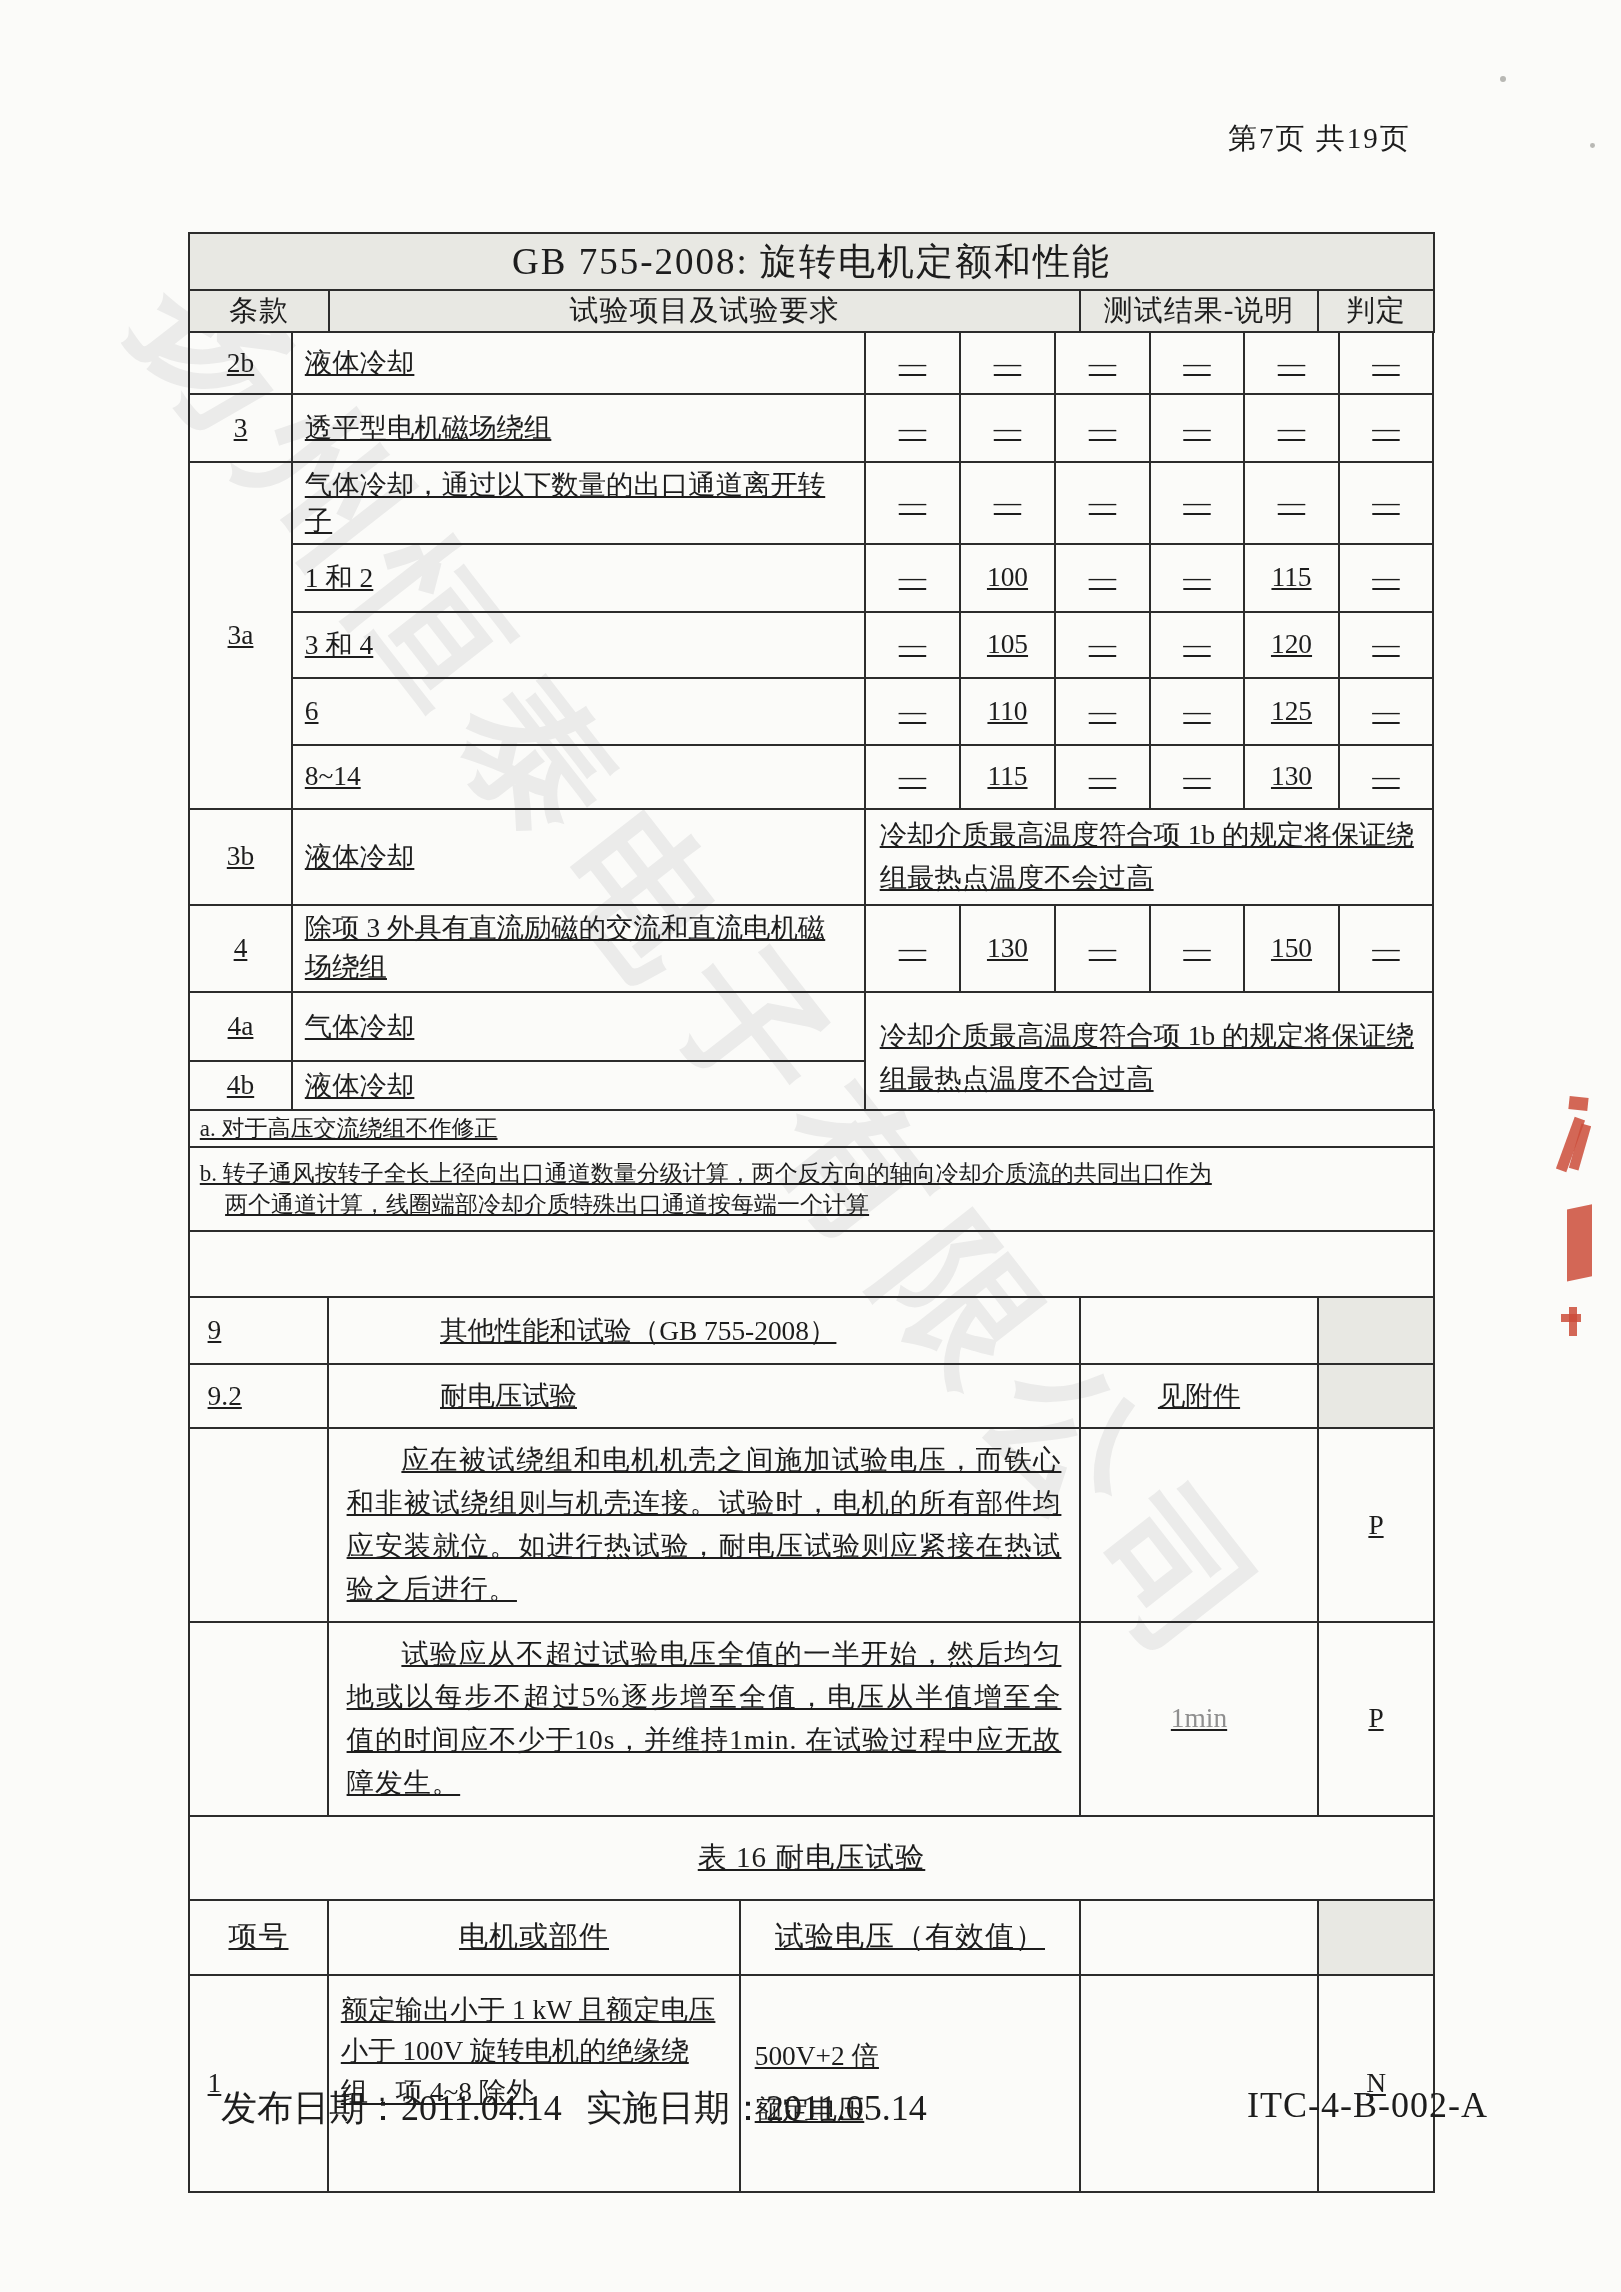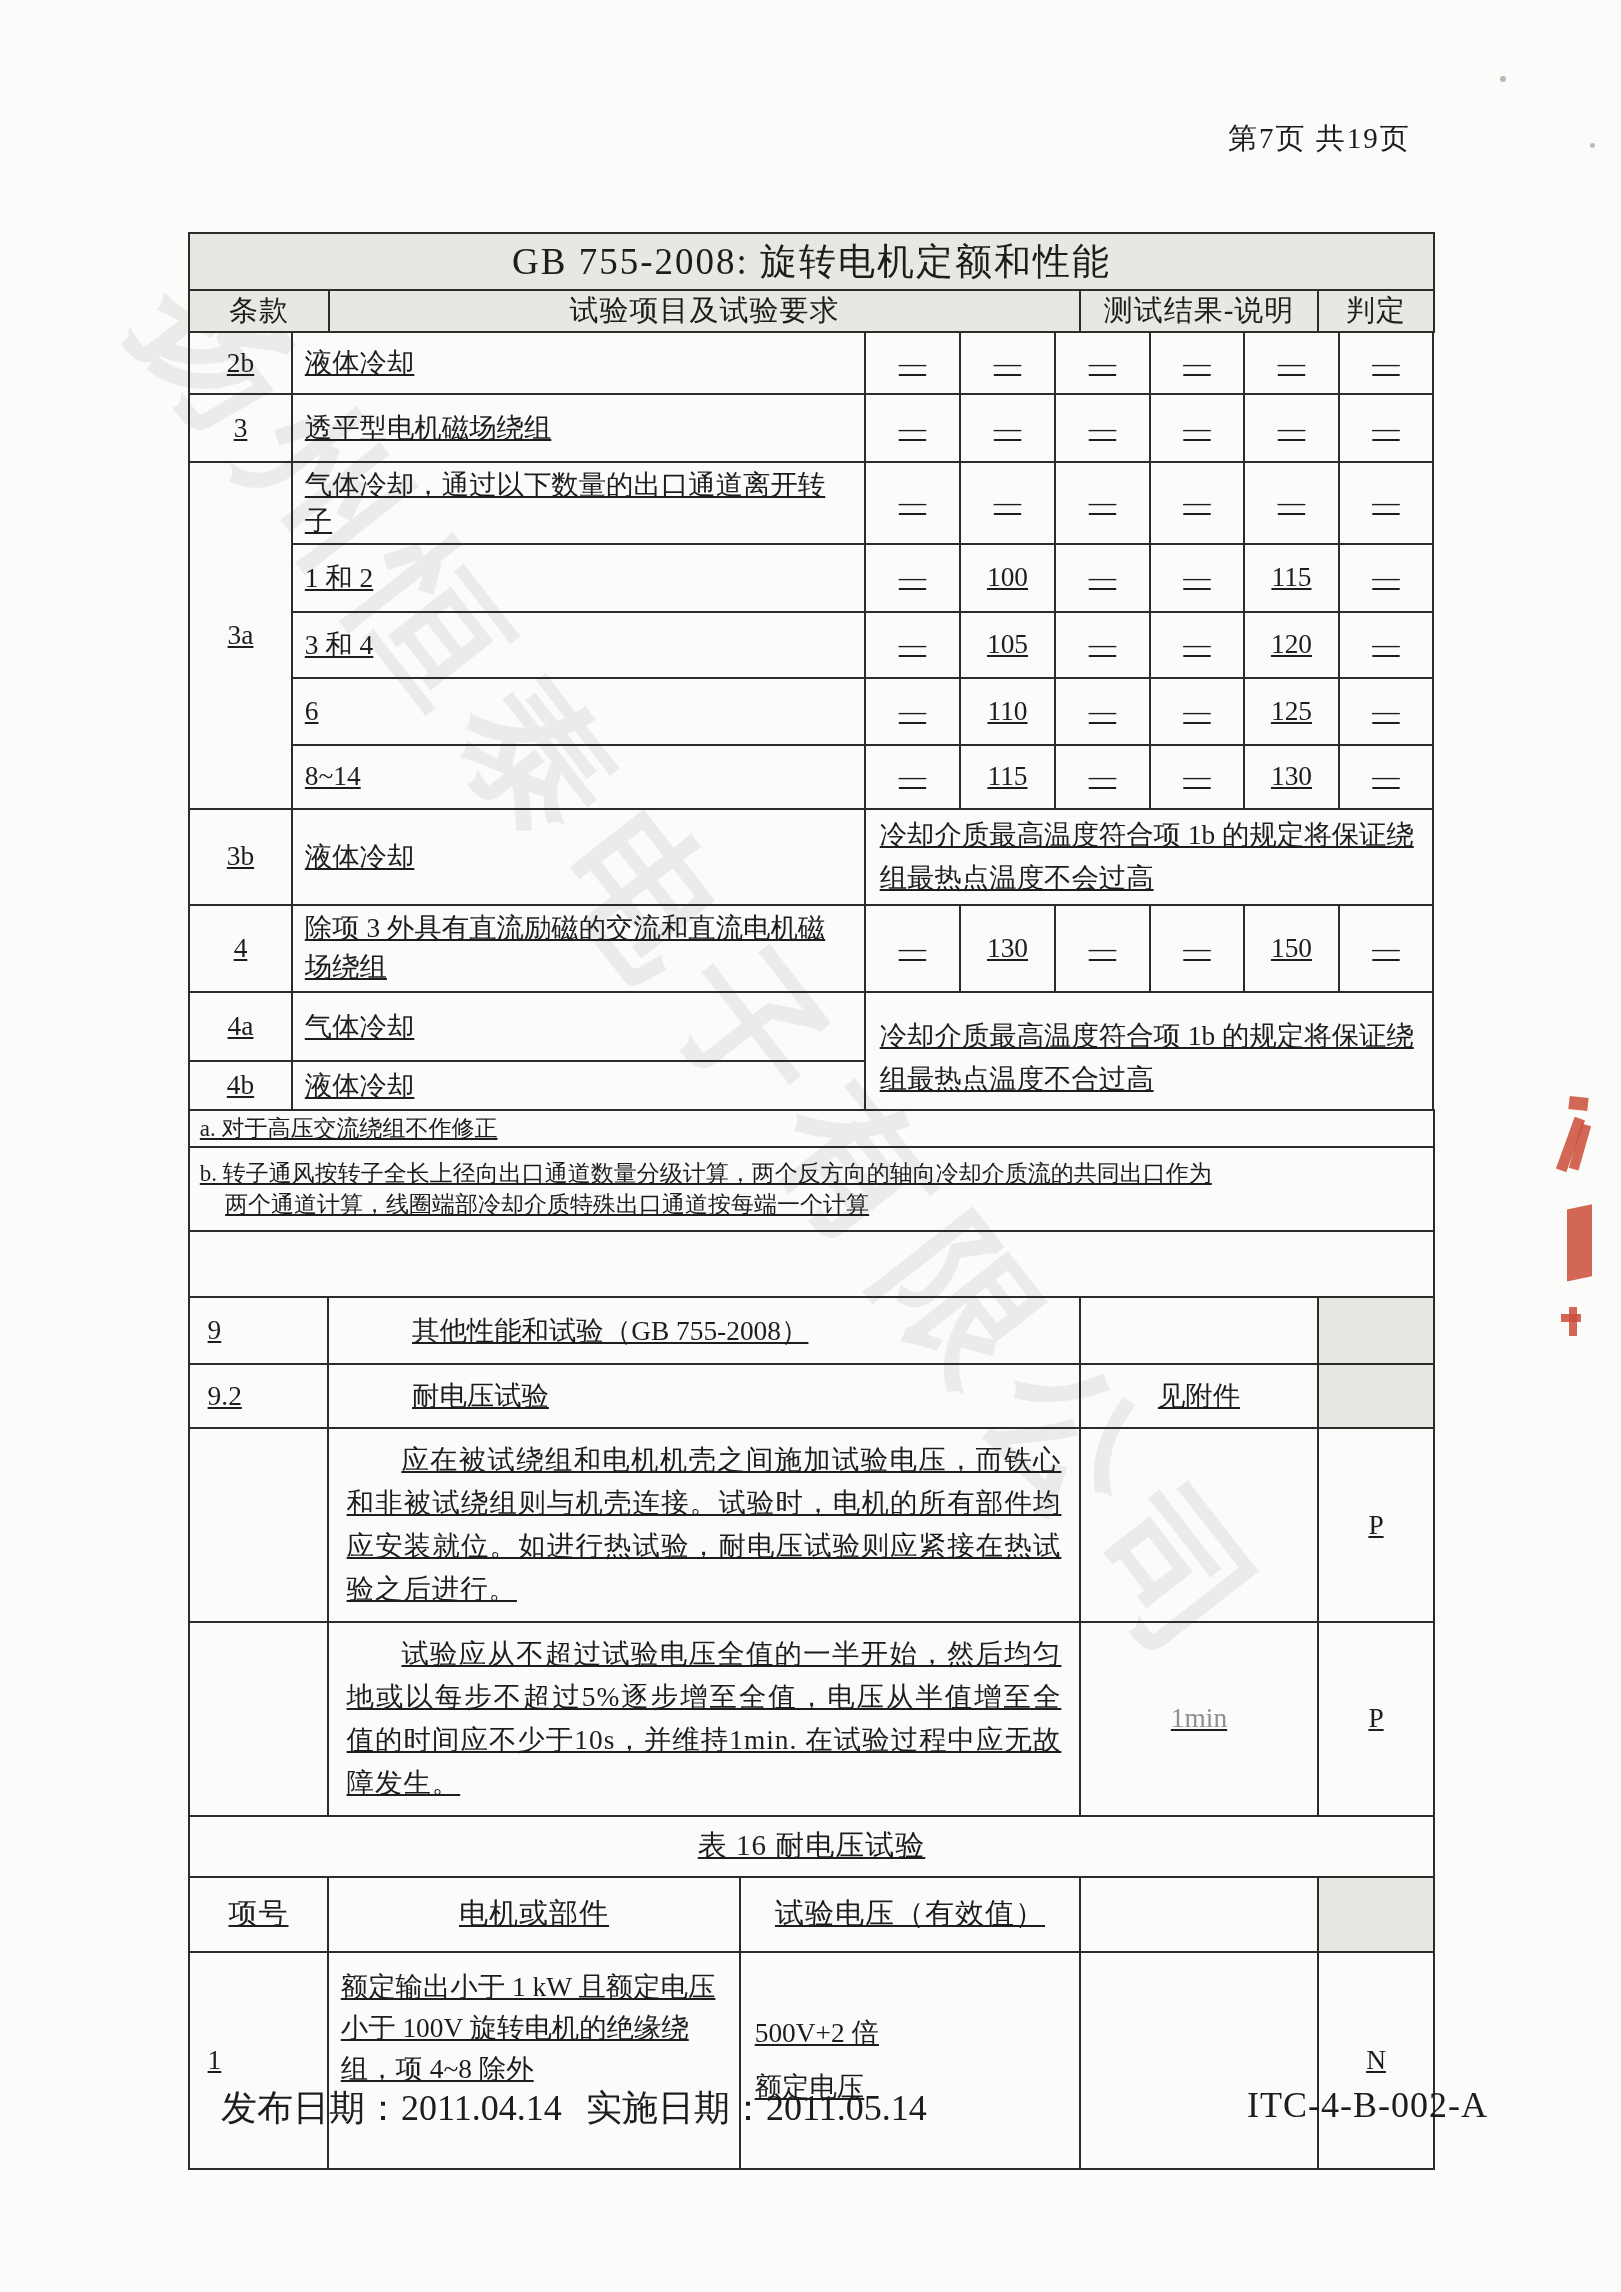--- a/index.html
+++ b/index.html
@@ -33,21 +33,21 @@
   table + table{margin-top:-2px;text-decoration:underline;}
   td{border:2px solid #2c2c2c;font-size:27.4px;vertical-align:middle;padding:0;overflow:hidden;}
   .fill{background:#e8e8e3;}
   .c{text-align:center;}
   .desc{text-align:left;padding:3.9px 11.8px;}
   .ttl{font-size:37px;letter-spacing:2px;}
   .hdr{font-size:29px;letter-spacing:1px;}
   .resu{text-align:left;padding:3.9px 13.7px;line-height:43px;}
   .note{text-align:left;padding:2px 9.8px;font-size:23px;}
   .note .cont{margin-left:1.1em;}
-  .indent{padding-left:83px;}
+  .indent{padding-left:111px;}
   .para{text-indent:2em;text-align:justify;line-height:43px;padding:9.8px 17.6px;letter-spacing:1px;}
   .ltop{vertical-align:top;padding-top:14px;line-height:41px;}
   .vcell{text-align:left;padding-left:13.7px;}
   .vcell .l2{margin-top:17.6px;}
   .gray{color:#8f8f8f;}
   .numpad{text-align:left;padding-left:17.6px;}
   
   .ink{position:absolute;background:#cb4c3a;opacity:.85;}
   .ink1{left:1569px;top:1097px;width:18.6px;height:12.7px;transform:rotate(6deg);}
   .ink2a{left:1565px;top:1117px;width:10.8px;height:55px;transform:rotate(20deg);}
@@ -252,21 +252,21 @@
 
     <table>
       <colgroup>
           <col style="width:139px">
           <col style="width:412px">
           <col style="width:340px">
           <col style="width:238px">
           <col style="width:116px">
         </colgroup>
       <tbody>
-          <tr style="height:61px">
+          <tr style="height:84px">
         <td colspan="5" class="c hdr">表 16 耐电压试验</td>
       </tr>
       <tr style="height:75px">
         <td class="c hdr">项号</td>
         <td class="c hdr">电机或部件</td>
         <td class="c hdr">试验电压（有效值）</td>
         <td></td>
         <td class="fill"></td>
       </tr>
       <tr style="height:217px">

